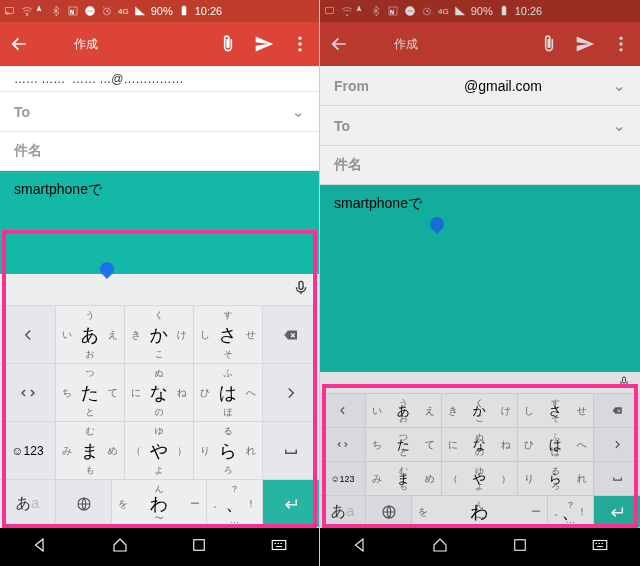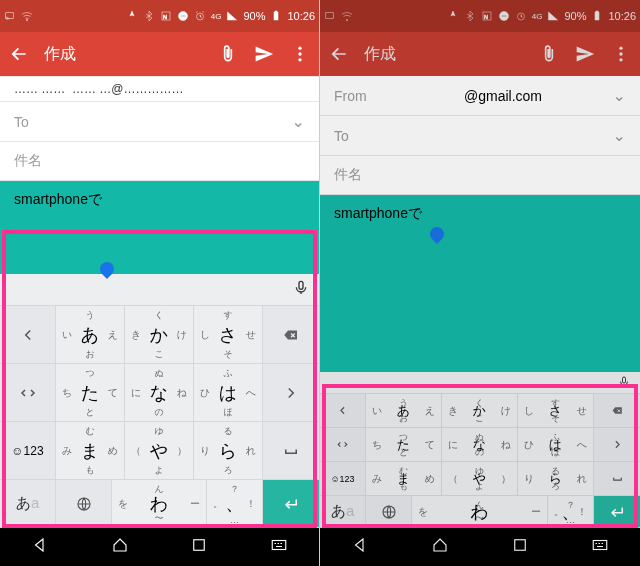--- a/index.html
+++ b/index.html
@@ -3,36 +3,36 @@
 <meta charset="utf-8">
 <style>
   * { box-sizing: border-box; margin: 0; padding: 0; }
   body { font-family: "Hiragino Kaku Gothic ProN", "Yu Gothic", sans-serif; background: #fff; }
   .container { display: flex; width: 640px; height: 566px; background: #000; }
   .phone { width: 320px; height: 566px; background: #fff; position: relative; display: flex; flex-direction: column; overflow: hidden; }
   .phone.left { border-right: 1px solid #ccc; }
   .dimmed .overlay-dim { position: absolute; inset: 0; background: rgba(0,0,0,0.06); pointer-events: none; }
 
   
-  .status { height: 32px; background: #bf3b2b; color: #fff; font-size: 11px; display: flex; align-items: center; padding: 0 4px; justify-content: space-between; }
+  .status { height: 22px; background: #bf3b2b; color: #fff; font-size: 11px; display: flex; align-items: center; padding: 0 4px; }
   .phone.right .status { background: #b7362a; filter: brightness(0.9); }
   .status .l, .status .r { display: flex; gap: 5px; align-items: center; }
   .status svg { width: 12px; height: 12px; fill: #fff; stroke: #fff; }
 
   
   .appbar { height: 44px; background: #db4437; display: flex; align-items: center; color: #fff; padding: 0 8px; gap: 14px; }
   .phone.right .appbar { filter: brightness(0.9); }
   .appbar .icon { width: 22px; height: 22px; display:flex; align-items:center; justify-content:center; }
-  .appbar .title { font-size: 16px; flex: 1; }
+  .appbar .title { font-size: 12px; flex: 1; margin-left: 30px; }
   .appbar .right { display: flex; gap: 14px; }
   .appbar svg { width: 20px; height: 20px; fill: #fff; }
 
   
   .row { border-bottom: 1px solid #e5e5e5; background: #fff; padding: 10px 14px; font-size: 14px; display: flex; align-items: center; gap: 8px; }
-  .row .label { color: #9b9b9b; width: 44px; }
+  .row .label { color: #9b9b9b; width: 44px; font-weight: bold; }
   .row .chev { color: #9b9b9b; font-size: 16px; margin-left: auto; }
   .from-hidden .redact { background: #fff; display: inline-block; width: 70px; height: 14px; vertical-align: middle; }
   .row.subject .label { width: auto; text-align: right; }
 
   .body-area { flex: 1; padding: 10px 14px; font-size: 14px; background: #14b8a6; position: relative; }
   .caret-dot { width: 14px; height: 14px; background: #1a73e8; border-radius: 50% 50% 50% 0; transform: rotate(-45deg); position: relative; top: 4px; display: inline-block; }
 
   
   .caption { position: absolute; left: 6px; color: #fff; font-weight: bold; font-size: 14px; text-shadow: -1px 0 #e61e6e, 1px 0 #e61e6e, 0 -1px #e61e6e, 0 1px #e61e6e, -1px -1px #e61e6e, 1px 1px #e61e6e, -1px 1px #e61e6e, 1px -1px #e61e6e; z-index: 10; white-space: nowrap; }
   .caption.left-cap { top: 198px; }

